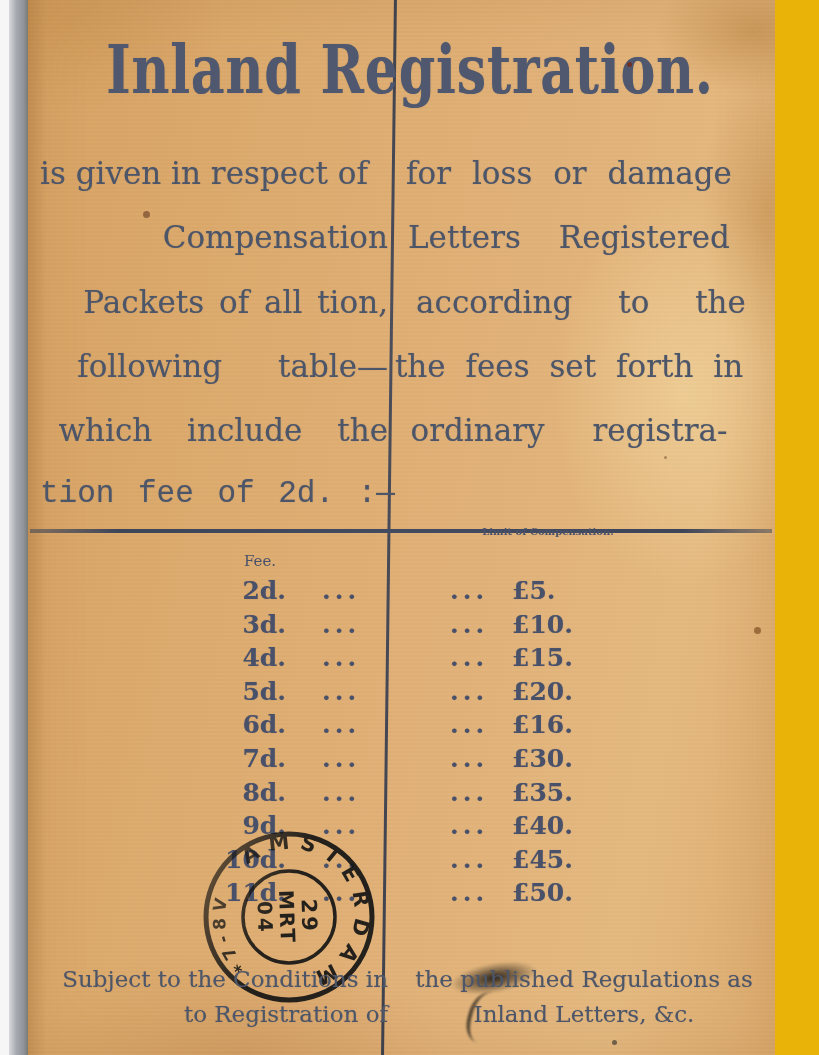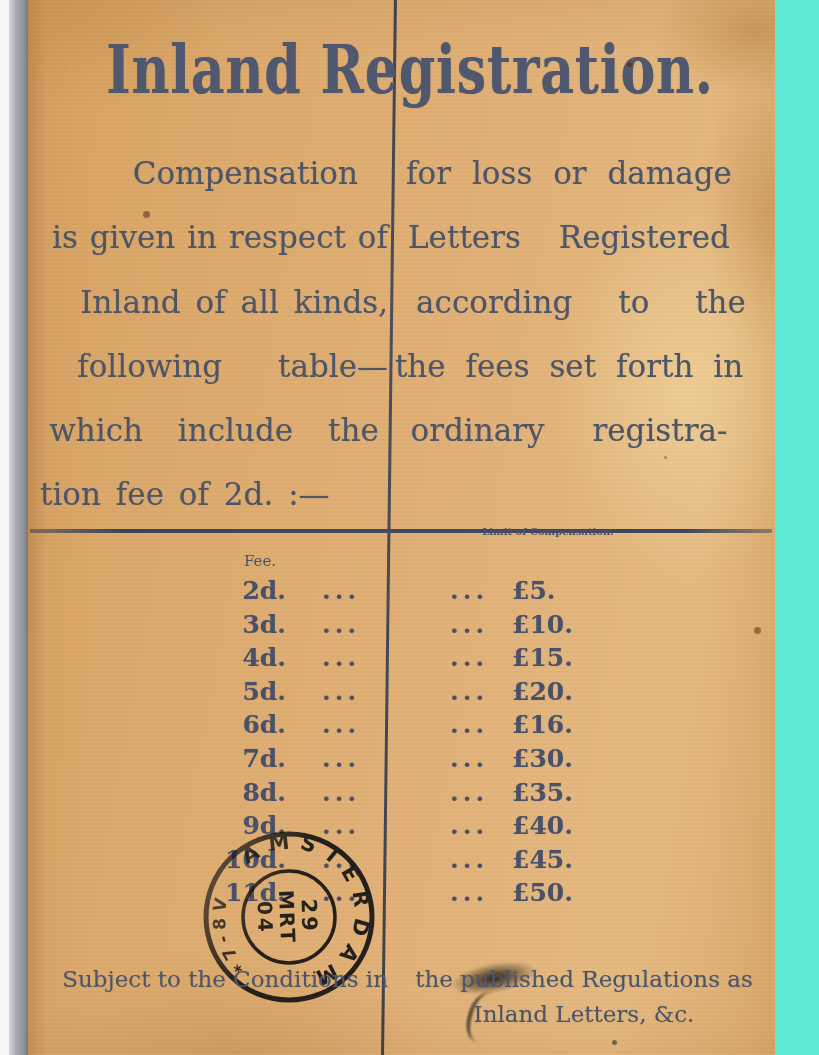--- a/index.html
+++ b/index.html
@@ -1,18 +1,18 @@
 <!DOCTYPE html>
 <html><head>
 <meta charset="utf-8">
 <style>
   html,body{margin:0;padding:0;background:#cfcfd6;}
   .scene{
     position:relative;width:819px;height:1055px;overflow:hidden;
-    background:#5eead4;
+    background:#eab308;
     font-family:"DejaVu Serif","Liberation Serif",serif;
   }
   
   .edge-white{position:absolute;left:0;top:0;width:10px;height:1055px;background:#f6f6f7;}
   .edge-shadow{position:absolute;left:9px;top:0;width:21px;height:1055px;
     background:linear-gradient(90deg,#d8d9dc 0%,#a6aab0 35%,#8f939a 70%,#6f6f66 100%);}
   
   .envelope{
     position:absolute;left:28px;top:0;width:747px;height:1055px;
     background:
@@ -46,22 +46,22 @@
   
   .intro-left,.intro-right{position:absolute;top:141px;font-size:31px;color:#4d5669;
     filter:blur(.3px);text-shadow:0 0 1px rgba(77,86,105,.4);}
   .intro-left{left:40px;width:348px;text-align:right;}
   .intro-right{left:391px;width:356px;text-align:center;}
   .intro-left .line,.intro-right .line{height:64.3px;line-height:64.3px;white-space:nowrap;overflow:visible;}
   .intro-left .line:nth-child(1){padding-right:30px;}
   .intro-left .line:nth-child(2){word-spacing:2px;}
   .intro-left .line:nth-child(3){word-spacing:5px;}
   .intro-left .line:nth-child(4){word-spacing:46px;text-align:right;}
-  .intro-left .line:nth-child(5){word-spacing:25px;text-align:center;}
-  .intro-left .line:nth-child(6){text-align:left;word-spacing:5px;}
+  .intro-left .line:nth-child(5){word-spacing:25px;}
+  .intro-left .line:nth-child(6){text-align:left;word-spacing:5px;font-family:Liberation Mono, monospace;}
   .intro-right .line:nth-child(1){word-spacing:11px;}
   .intro-right .line:nth-child(2){word-spacing:28px;}
   .intro-right .line:nth-child(3){word-spacing:36px;margin-left:24px;}
   .intro-right .line:nth-child(4){word-spacing:10px;}
   .intro-right .line:nth-child(5){word-spacing:38px;}
   
   .tbl-head-fee{position:absolute;left:205px;top:552px;width:110px;text-align:center;
     font-size:15px;font-weight:normal;color:#49516a;filter:blur(.25px);}
   .tbl-head-limit{position:absolute;left:438px;top:526px;width:220px;text-align:center;
     font-size:10px;font-weight:bold;color:#49516a;filter:blur(.25px);}
@@ -105,23 +105,23 @@
 <div class="scene">
   <div class="edge-white"></div>
   <div class="edge-shadow"></div>
   <div class="envelope"></div>
   <div class="grain"></div>
   <div class="fold"></div>
 
   <div class="title">Inland Registration.</div>
 
   <div class="intro-left">
+    <div class="line">is given in respect of</div>
     <div class="line">Compensation</div>
-    <div class="line">is given in respect of</div>
-    <div class="line">Inland of all kinds,</div>
+    <div class="line">Packets of all tion,</div>
     <div class="line">following table—</div>
     <div class="line">which include the</div>
     <div class="line">tion fee of 2d. :—</div>
   </div>
   <div class="intro-right">
     <div class="line">for loss or damage</div>
     <div class="line">Letters Registered</div>
     <div class="line">according to the</div>
     <div class="line">the fees set forth in</div>
     <div class="line">ordinary registra-</div>
@@ -214,18 +214,19 @@
       <text x="95" y="126" text-anchor="middle" font-size="20" letter-spacing="3">04</text>
     </g>
   </svg>
 
   <div class="smudge"></div>
   <div class="streak"></div>
   <div class="specks"></div>
 
   <div class="foot-left">
     <div class="line">Subject to the Conditions in</div>
+    <div class="line">to Registration of</div>
   </div>
   <div class="foot-right">
     <div class="line">the published Regulations as</div>
     <div class="line">Inland Letters, &amp;c.</div>
   </div>
 </div>
 
 </body></html>

